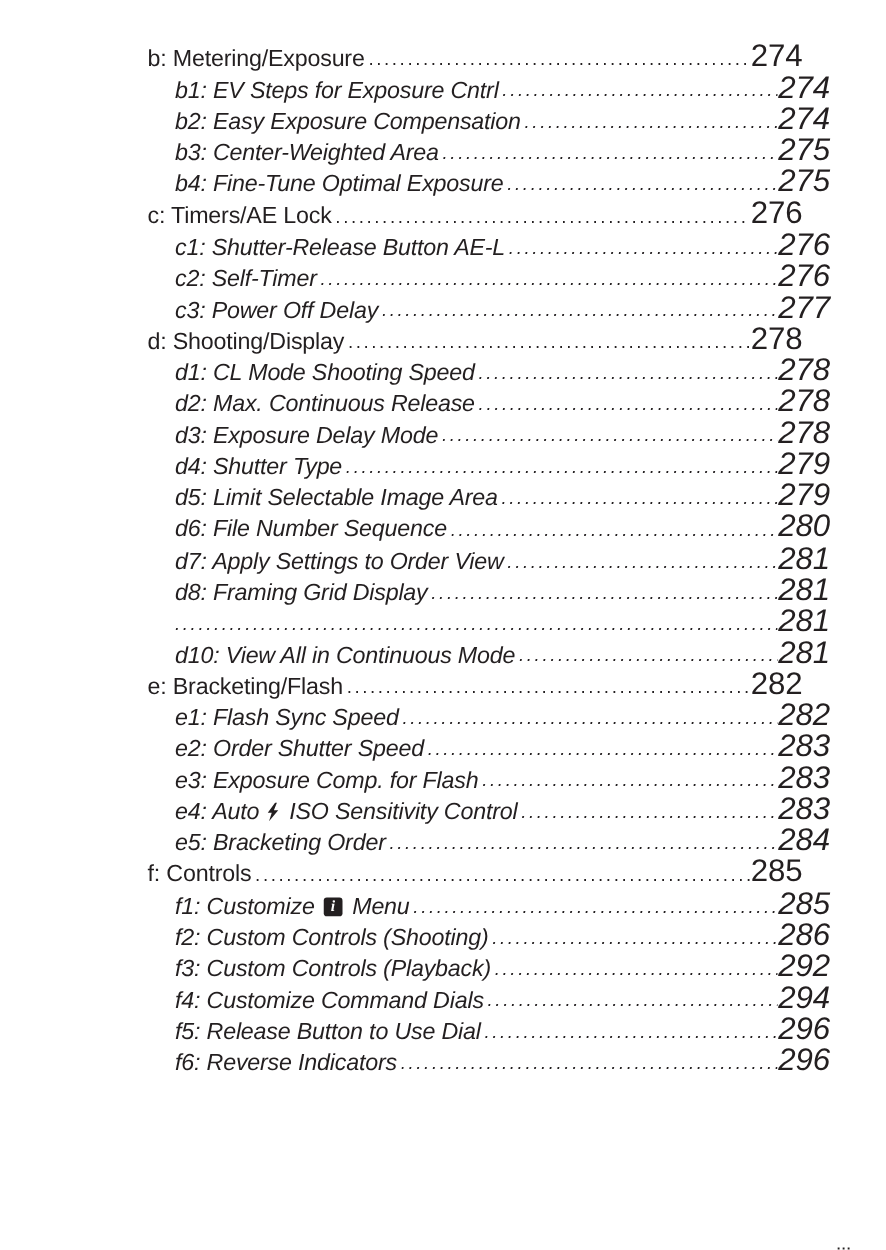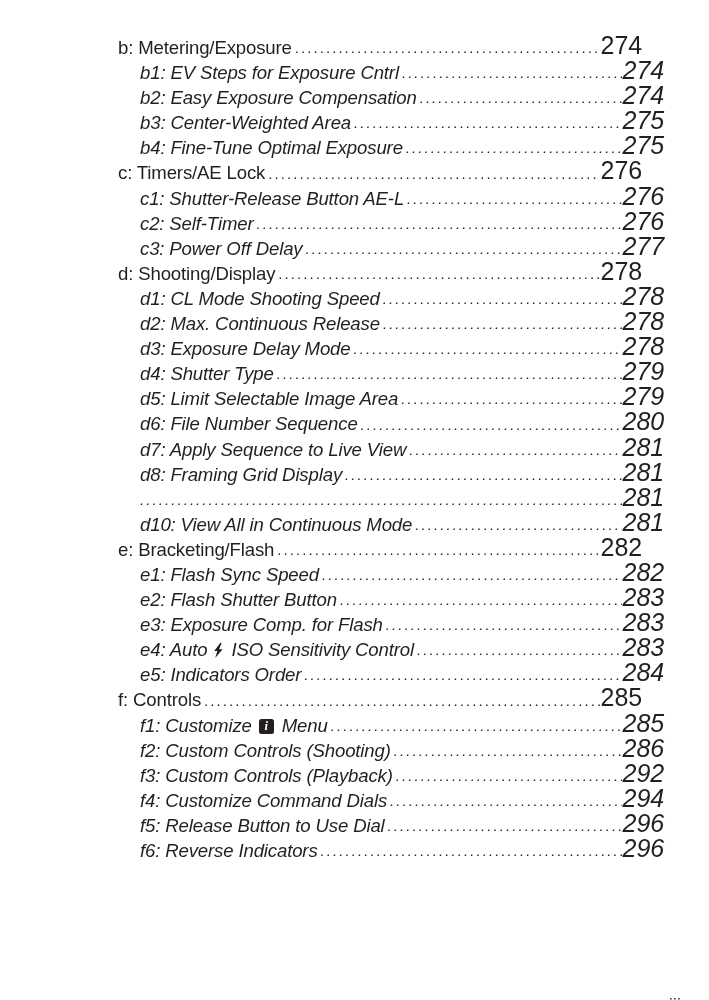--- a/index.html
+++ b/index.html
@@ -212,21 +212,21 @@
         <span class="entry-title">d5: Limit Selectable Image Area</span>
         <span class="leader"></span>
         <span class="entry-page">279</span>
       </div>
       <div class="toc-entry level-2">
         <span class="entry-title">d6: File Number Sequence</span>
         <span class="leader"></span>
         <span class="entry-page">280</span>
       </div>
       <div class="toc-entry level-2">
-        <span class="entry-title">d7: Apply Sequence to Live View</span>
+        <span class="entry-title">d7: Apply Settings to Order View</span>
         <span class="leader"></span>
         <span class="entry-page">281</span>
       </div>
       <div class="toc-entry level-2">
         <span class="entry-title">d8: Framing Grid Display</span>
         <span class="leader"></span>
         <span class="entry-page">281</span>
       </div>
       <div class="toc-entry level-2">
         <span class="leader"></span>
@@ -241,38 +241,38 @@
         <span class="entry-title">e: Bracketing/Flash</span>
         <span class="leader"></span>
         <span class="entry-page">282</span>
       </div>
       <div class="toc-entry level-2">
         <span class="entry-title">e1: Flash Sync Speed</span>
         <span class="leader"></span>
         <span class="entry-page">282</span>
       </div>
       <div class="toc-entry level-2">
-        <span class="entry-title">e2: Flash Shutter Button</span>
+        <span class="entry-title">e2: Order Shutter Speed</span>
         <span class="leader"></span>
         <span class="entry-page">283</span>
       </div>
       <div class="toc-entry level-2">
         <span class="entry-title">e3: Exposure Comp. for Flash</span>
         <span class="leader"></span>
         <span class="entry-page">283</span>
       </div>
       <div class="toc-entry level-2">
         <span class="entry-title"><span>e4: Auto </span><span class="sym icon-flash"><svg viewBox="0 0 11 15" width="11" height="15" aria-hidden="true">
               <path d="M7.2 0 L1.2 8.1 L4.4 8.1 L2.2 15 L9.6 6.2 L6.1 6.2 L8.6 0 Z" fill="#231f20"></path>
             </svg></span><span> ISO Sensitivity Control</span></span>
         <span class="leader"></span>
         <span class="entry-page">283</span>
       </div>
       <div class="toc-entry level-2">
-        <span class="entry-title">e5: Indicators Order</span>
+        <span class="entry-title">e5: Bracketing Order</span>
         <span class="leader"></span>
         <span class="entry-page">284</span>
       </div>
       <div class="toc-entry level-1">
         <span class="entry-title">f: Controls</span>
         <span class="leader"></span>
         <span class="entry-page">285</span>
       </div>
       <div class="toc-entry level-2">
         <span class="entry-title"><span>f1: Customize </span><span class="sym icon-info"></span><span> Menu</span></span>

